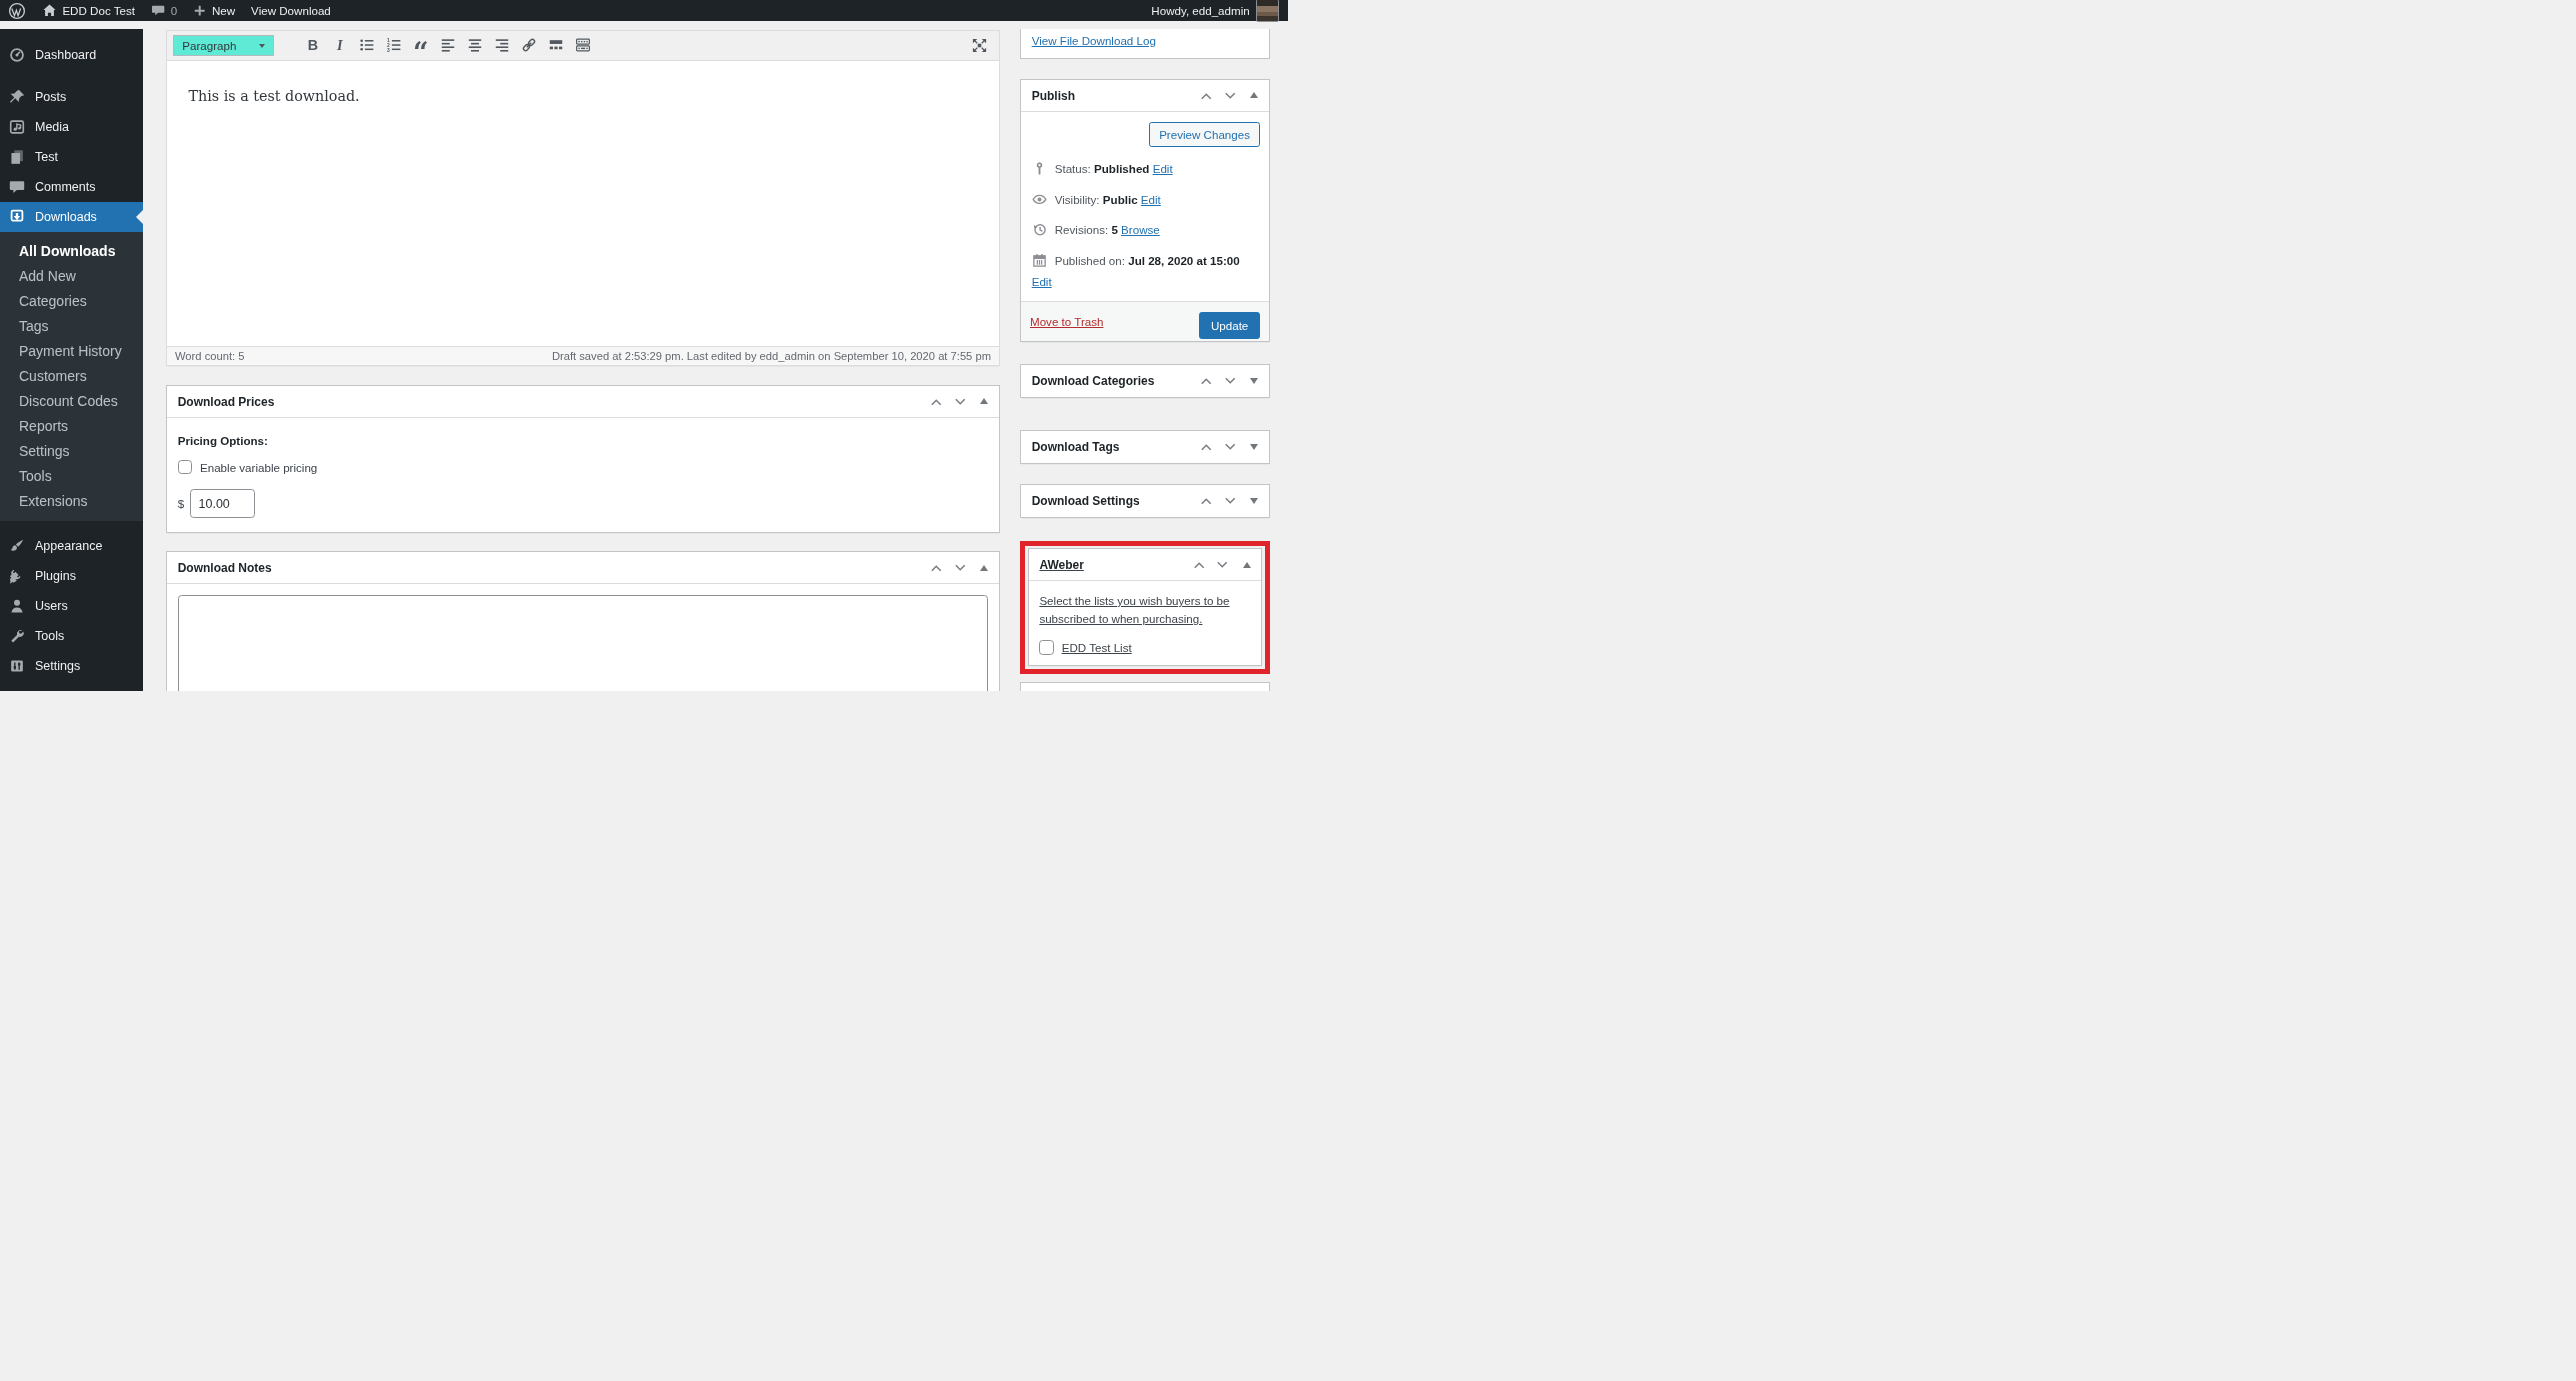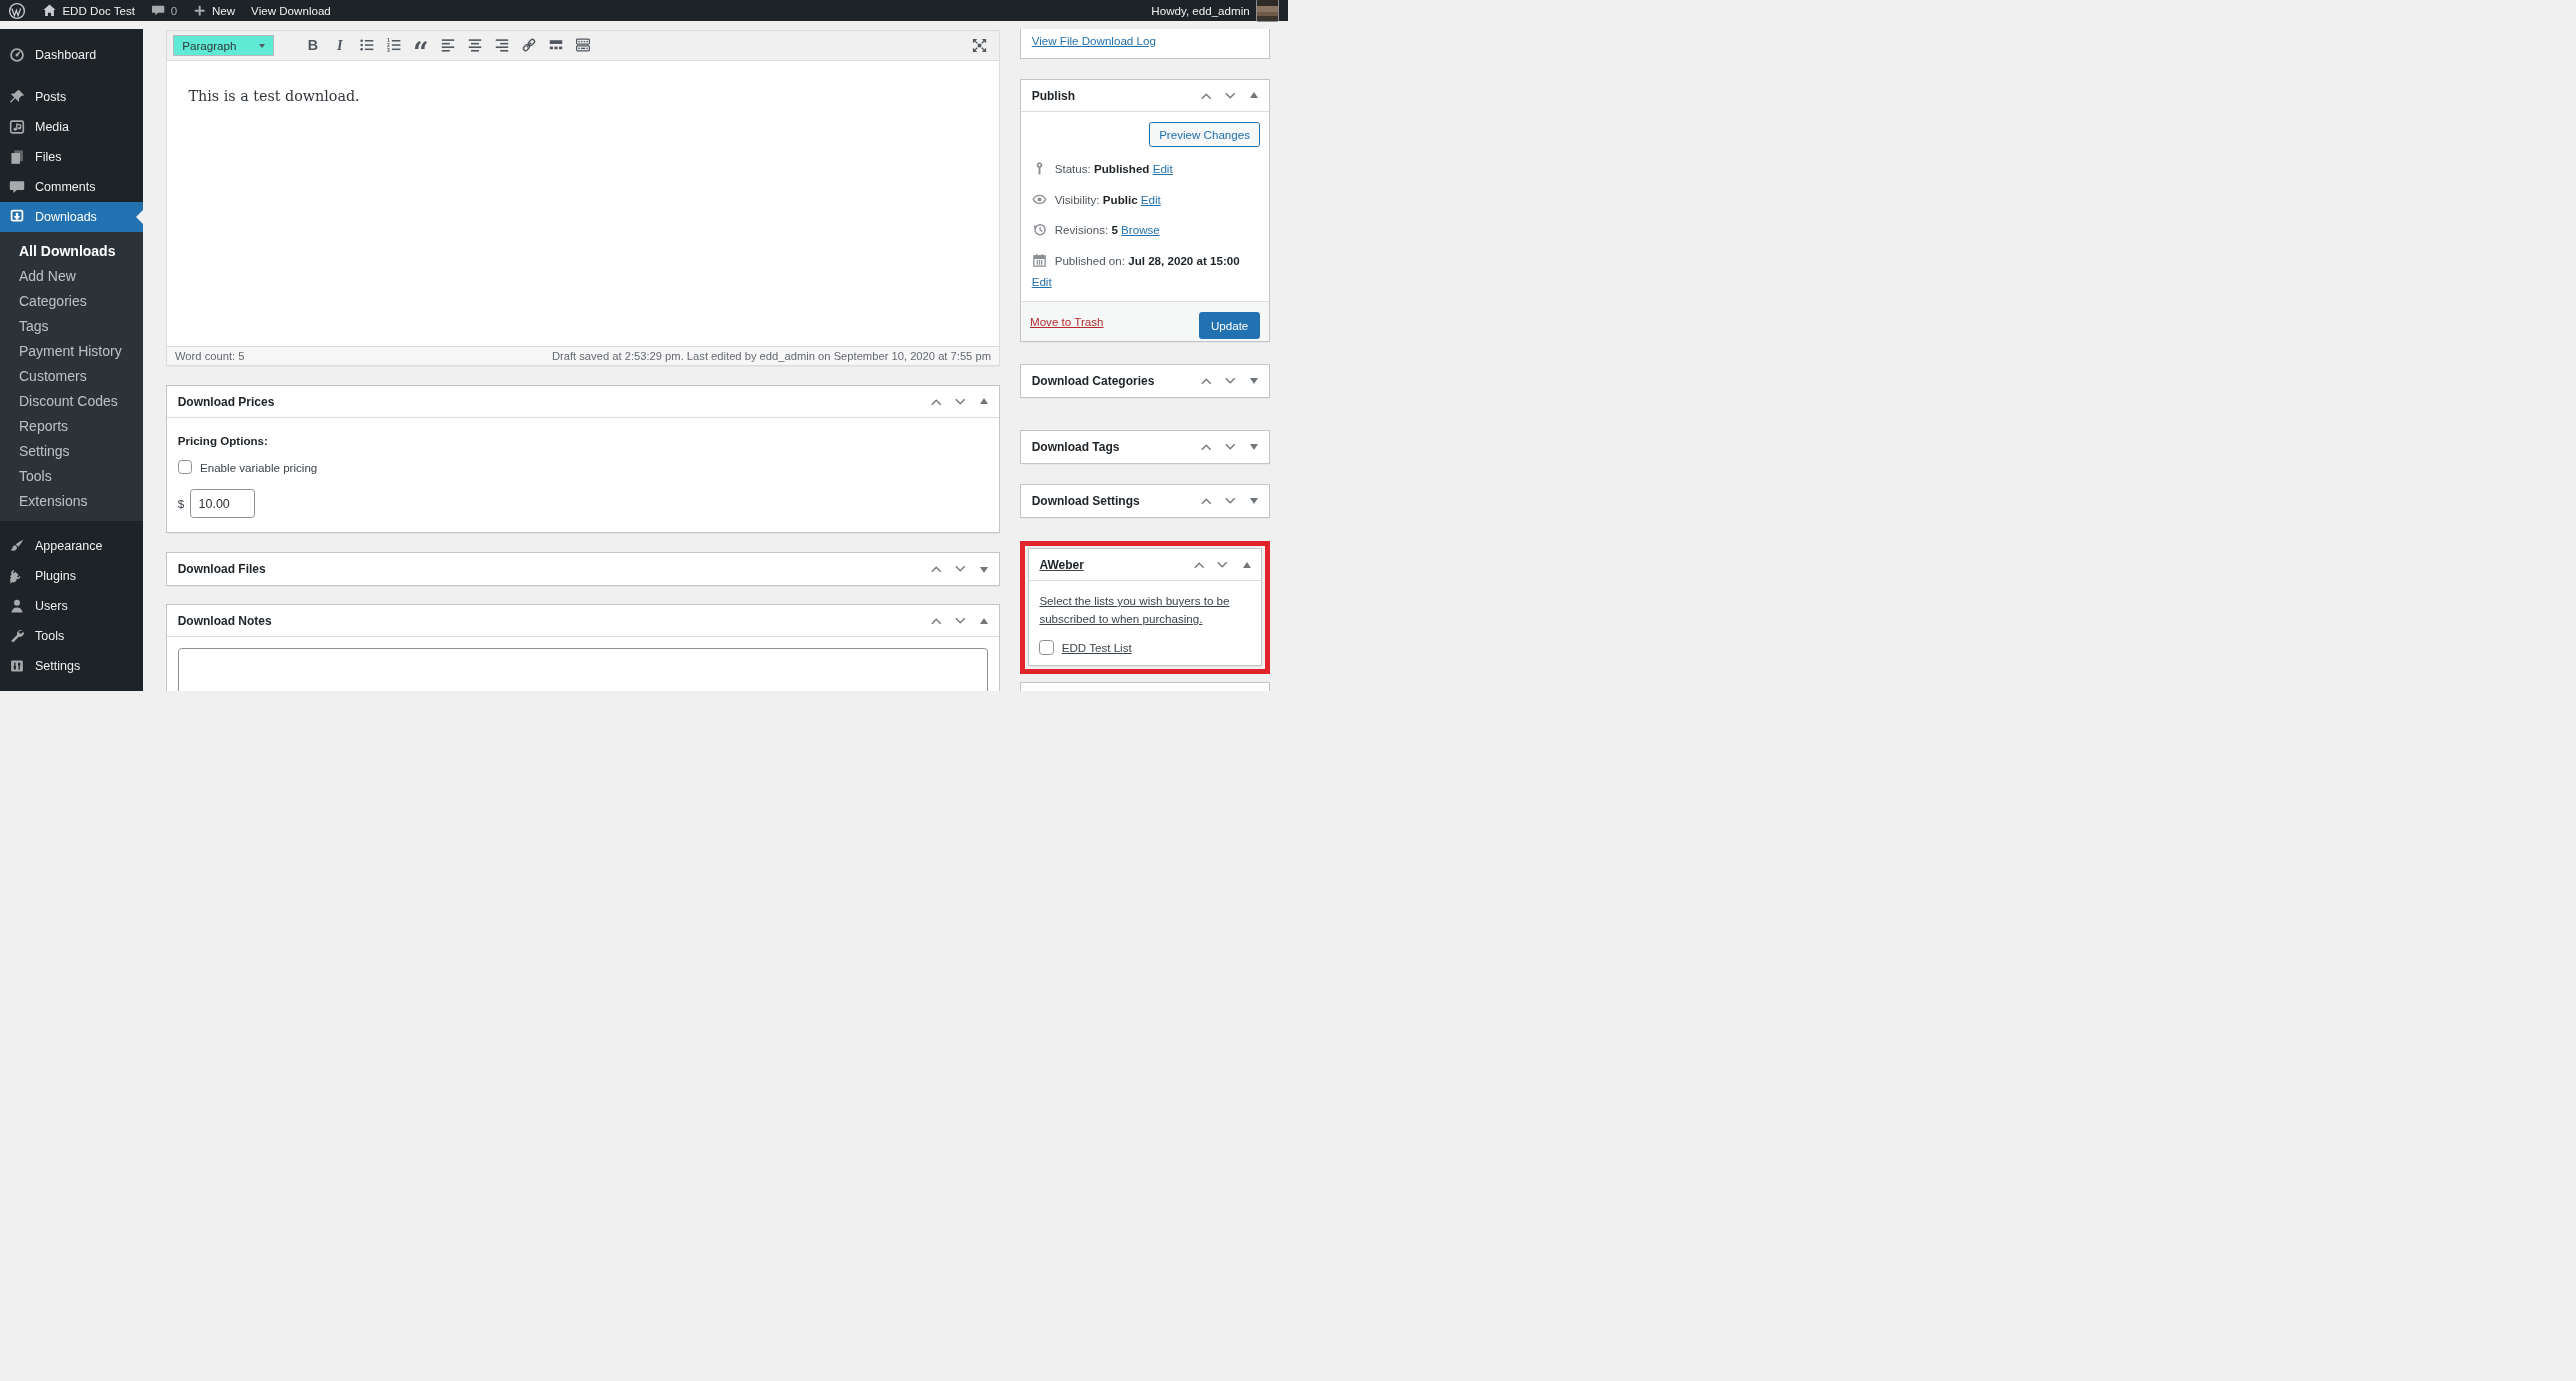--- a/index.html
+++ b/index.html
@@ -191,21 +191,21 @@
         </span>
         <span>Media</span>
       </div>
       <div class="menu-item">
         <span class="mi-icon">
           <svg width="18" height="18" viewBox="0 0 20 20">
               <rect x="7" y="2.6" width="9.5" height="12" fill="currentColor" opacity=".5"></rect>
               <rect x="3.8" y="5.6" width="9.5" height="12" fill="currentColor"></rect>
             </svg>
         </span>
-        <span>Files</span>
+        <span>Test</span>
       </div>
       <div class="menu-item">
         <span class="mi-icon">
           <svg width="18" height="18" viewBox="0 0 20 20">
               <path d="M3.4 3.6h13.2c.8 0 1.4.6 1.4 1.4v7c0 .8-.6 1.4-1.4 1.4H9.8l-3.9 3.4v-3.4H3.4c-.8 0-1.4-.6-1.4-1.4V5c0-.8.6-1.4 1.4-1.4z" fill="currentColor"></path>
             </svg>
         </span>
         <span>Comments</span>
       </div>
       <div class="menu-item active">
@@ -436,40 +436,20 @@
           <span class="wp-checkbox"></span>
           <span>Enable variable pricing</span>
         </div>
         <div class="price-row">
           <span>$</span>
           <input class="price-input" type="text" value="10.00" style="">
         </div>
       </div>
     </div>
 
-    <div class="postbox mt-prices-files">
-      <div class="postbox-header">
-        <span class="hndle">Download Files</span>
-        <div class="handle-actions">
-          <span class="sort-btn">
-              <svg width="12.5" height="8" viewBox="0 0 14 9">
-                <path d="M2 7.5 7 2.5 12 7.5" fill="none" stroke="currentColor" stroke-width="1.7"></path>
-              </svg>
-            </span>
-          <span class="sort-btn">
-              <svg width="12.5" height="8" viewBox="0 0 14 9">
-                <path d="M2 1.5 7 6.5 12 1.5" fill="none" stroke="currentColor" stroke-width="1.7"></path>
-              </svg>
-            </span>
-          <span class="toggle-btn">
-              <span class="tri-down"></span>
-            </span>
-        </div>
-      </div>
-    </div>
 
     <div class="postbox open mt-files-notes">
       <div class="postbox-header">
         <span class="hndle">Download Notes</span>
         <div class="handle-actions">
           <span class="sort-btn">
               <svg width="12.5" height="8" viewBox="0 0 14 9">
                 <path d="M2 7.5 7 2.5 12 7.5" fill="none" stroke="currentColor" stroke-width="1.7"></path>
               </svg>
             </span>

